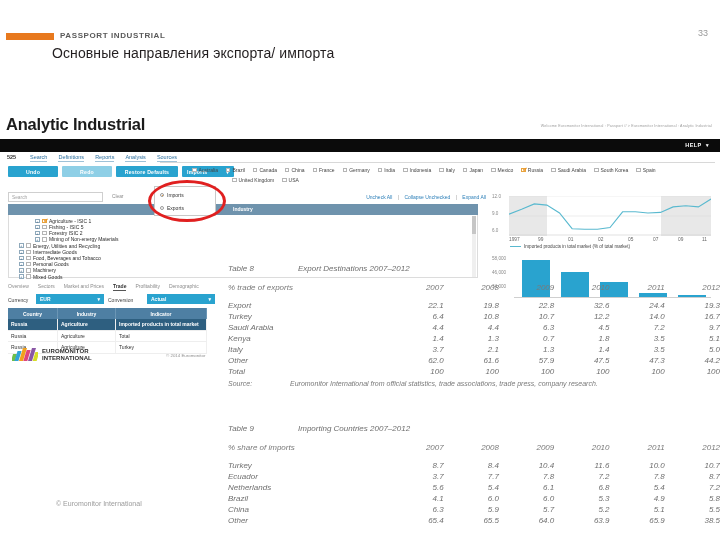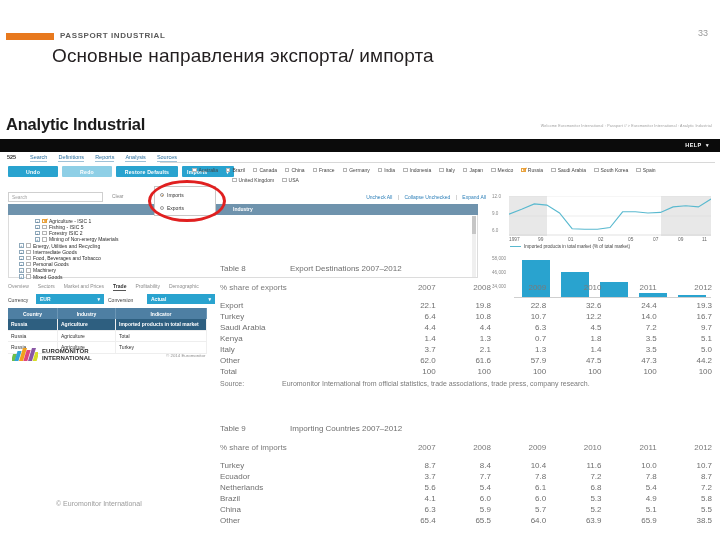--- a/index.html
+++ b/index.html
@@ -14,21 +14,21 @@
   
   .kicker-row { position:absolute; left:0; top:31px; width:580px; height:12px; }
   .kicker-bar { position:absolute; left:6px; top:2px; width:48px; height:7px; background:#E8791E; }
   .kicker-text {
     position:absolute; left:60px; top:0px;
     font-size:8px; letter-spacing:.6px; color:#5a5a5a; font-weight:bold;
   }
   .page-num { position:absolute; right:12px; top:28px; font-size:9px; color:#9a9a9a; }
   .slide-title {
     position:absolute; left:52px; top:45px;
-    font-size:19px; color:#231f20; letter-spacing:.1px;
+    font-size:14px; color:#231f20; letter-spacing:.1px;
   }
 
   
   .app { position:absolute; left:0; top:72px; width:720px; height:310px;margin-top:40px; }
   .app-brand {
     position:absolute; left:6px; top:3px;
     font-size:16.5px; font-weight:bold; color:#1b1b1b; letter-spacing:-.2px;
   }
   .app-welcome {
     position:absolute; right:8px; top:12px;
@@ -186,21 +186,21 @@
   .legend-line { position:absolute; left:18px; top:50px; display:flex; align-items:center; gap:3px; }
   .legend-swatch { width:11px; height:1.2px; background:#59b9cf; }
   .legend-txt { font-size:4.6px; color:#444; }
 
   .chart-bar { position:absolute; left:0; top:62px; width:224px; height:48px; }
   .bc-plot { position:absolute; left:22px; top:2px; width:197px; height:40px; border-bottom:1px solid #cfcfcf; }
   .bc-ylab { position:absolute; left:0; font-size:4.6px; color:#8a8a8a; }
   .bar { position:absolute; bottom:0; background:#29A3CF; }
 
   
-  .doc { position:absolute; left:220px; top:258px; width:492px; height:282px; font-family:"Liberation Sans", sans-serif; }
+  .doc { position:absolute; left:228px; top:258px; width:492px; height:282px; font-family:"Liberation Sans", sans-serif;font-style:italic; }
   .tbl-title { position:absolute; font-size:8px; color:#6f6f6f; }
   .tbl-title .tnum { position:absolute; left:0; white-space:nowrap; }
   .tbl-title .tname { position:absolute; left:70px; white-space:nowrap; }
   .tblock { position:absolute; left:0; width:492px; }
   .trow { display:flex; height:11px; align-items:baseline; }
   .trow .lab { width:180px; font-size:8px; color:#6f6f6f; white-space:nowrap; }
   .trow .val { width:62px; text-align:right; font-size:8px; color:#6f6f6f; }
   .trow.hdr .val, .trow.hdr .lab { color:#7a7a7a; }
   .src { position:absolute; font-size:7px; color:#7a7a7a; white-space:nowrap; }
   .src .sk { display:inline-block; width:62px; }
@@ -488,21 +488,21 @@
   </div>
 
   <div class="doc">
 
     <div class="tbl-title" style="top:6px;">
       <span class="tnum">Table 8</span>
       <span class="tname">Export Destinations 2007–2012</span>
     </div>
     <div class="tblock" id="table-8" style="top:25px;">
         <div class="trow hdr">
-          <div class="lab">% share of exports</div>
+          <div class="lab">% trade of exports</div>
           <div class="val">2007</div>
           <div class="val">2008</div>
           <div class="val">2009</div>
           <div class="val">2010</div>
           <div class="val">2011</div>
           <div class="val">2012</div>
         </div>
         <div style="height: 7px;"></div>
         <div class="trow">
           <div class="lab">Export</div>

